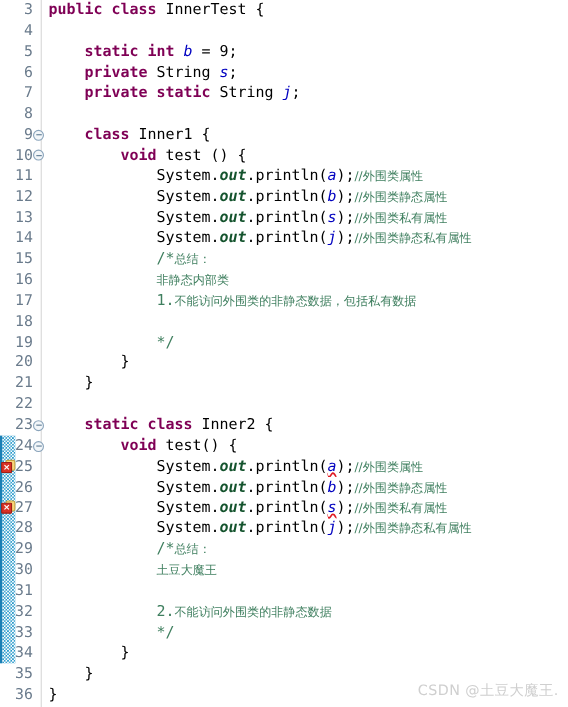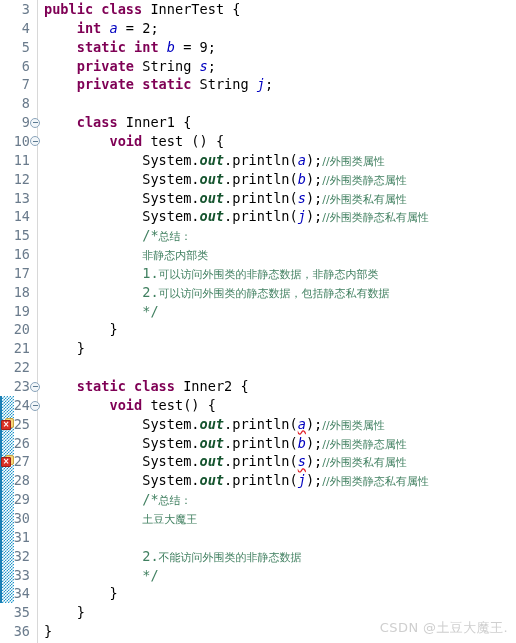--- a/index.html
+++ b/index.html
@@ -154,35 +154,35 @@
 <body>
 
 <div id="editor">
 
   <div class="gutter">
     <div class="changebar" style="top: 395.85px; height: 207.35px;"></div>
   </div>
 
   <div id="lines-host">
       <div class="line" style="top: 0px;"><div class="lnum">3</div><div class="code"><span class="kw">public</span><span class="plain"> </span><span class="kw">class</span><span class="plain"> InnerTest {</span></div></div>
-      <div class="line" style="top: 18.85px;"><div class="lnum">4</div><div class="code"><span class="plain">    </span><span class="kw">int</span><span class="plain"> </span><span class="fld">a</span><span class="plain"> = 2;</span></div></div>
+      <div class="line" style="top: 18.85px;"><div class="lnum">4</div></div>
       <div class="line" style="top: 37.7px;"><div class="lnum">5</div><div class="code"><span class="plain">    </span><span class="kw">static int</span><span class="plain"> </span><span class="fld">b</span><span class="plain"> = 9;</span></div></div>
       <div class="line" style="top: 56.55px;"><div class="lnum">6</div><div class="code"><span class="plain">    </span><span class="kw">private</span><span class="plain"> String </span><span class="fld">s</span><span class="plain">;</span></div></div>
       <div class="line" style="top: 75.4px;"><div class="lnum">7</div><div class="code"><span class="plain">    </span><span class="kw">private static</span><span class="plain"> String </span><span class="fld">j</span><span class="plain">;</span></div></div>
       <div class="line" style="top: 94.25px;"><div class="lnum">8</div><div class="code"></div></div>
       <div class="line" style="top: 113.1px;"><div class="lnum">9</div><div class="fold"></div><div class="code"><span class="plain">    </span><span class="kw">class</span><span class="plain"> Inner1 {</span></div></div>
       <div class="line" style="top: 131.95px;"><div class="lnum">10</div><div class="fold"></div><div class="code"><span class="plain">        </span><span class="kw">void</span><span class="plain"> test () {</span></div></div>
       <div class="line" style="top: 150.8px;"><div class="lnum">11</div><div class="code"><span class="plain">            System.</span><span class="sfld">out</span><span class="plain">.println(</span><span class="fld">a</span><span class="plain">);</span><span class="cmt cjk">//外围类属性</span></div></div>
       <div class="line" style="top: 169.65px;"><div class="lnum">12</div><div class="code"><span class="plain">            System.</span><span class="sfld">out</span><span class="plain">.println(</span><span class="fld">b</span><span class="plain">);</span><span class="cmt cjk">//外围类静态属性</span></div></div>
       <div class="line" style="top: 188.5px;"><div class="lnum">13</div><div class="code"><span class="plain">            System.</span><span class="sfld">out</span><span class="plain">.println(</span><span class="fld">s</span><span class="plain">);</span><span class="cmt cjk">//外围类私有属性</span></div></div>
       <div class="line" style="top: 207.35px;"><div class="lnum">14</div><div class="code"><span class="plain">            System.</span><span class="sfld">out</span><span class="plain">.println(</span><span class="fld">j</span><span class="plain">);</span><span class="cmt cjk">//外围类静态私有属性</span></div></div>
       <div class="line" style="top: 226.2px;"><div class="lnum">15</div><div class="code"><span class="cmt">            /*</span><span class="cmt cjk">总结：</span></div></div>
       <div class="line" style="top: 245.05px;"><div class="lnum">16</div><div class="code"><span class="plain">            </span><span class="cmt cjk">非静态内部类</span></div></div>
-      <div class="line" style="top: 263.9px;"><div class="lnum">17</div><div class="code"><span class="plain">            </span><span class="cmt">1.</span><span class="cmt cjk">可以访问外围类的非静态数据，非静态内部类</span></div></div>
-      <div class="line" style="top: 282.75px;"><div class="lnum">18</div><div class="code"><span class="plain">            </span><span class="cmt">2.</span><span class="cmt cjk">可以访问外围类的静态数据，包括静态私有数据</span></div></div>
+      <div class="line" style="top: 263.9px;"><div class="lnum">17</div><div class="code"><span class="plain">            </span><span class="cmt">1.</span><span class="cmt cjk">不能访问外围类的非静态数据，包括私有数据</span></div></div>
+      <div class="line" style="top: 282.75px;"><div class="lnum">18</div></div>
       <div class="line" style="top: 301.6px;"><div class="lnum">19</div><div class="code"><span class="cmt">            */</span></div></div>
       <div class="line" style="top: 320.45px;"><div class="lnum">20</div><div class="code"><span class="plain">        }</span></div></div>
       <div class="line" style="top: 339.3px;"><div class="lnum">21</div><div class="code"><span class="plain">    }</span></div></div>
       <div class="line" style="top: 358.15px;"><div class="lnum">22</div><div class="code"></div></div>
       <div class="line" style="top: 377px;"><div class="lnum">23</div><div class="fold"></div><div class="code"><span class="plain">    </span><span class="kw">static class</span><span class="plain"> Inner2 {</span></div></div>
       <div class="line" style="top: 396px;"><div class="lnum">24</div><div class="fold"></div><div class="code"><span class="plain">        </span><span class="kw">void</span><span class="plain"> test() {</span></div></div>
       <div class="line" style="top: 414.7px;"><div class="lnum">25</div><div class="errmark"><div class="bulb"></div><div class="xbox">×</div></div><div class="code"><span class="plain">            System.</span><span class="sfld">out</span><span class="plain">.println(</span><span class="fld err">a</span><span class="plain">);</span><span class="cmt cjk">//外围类属性</span></div></div>
       <div class="line" style="top: 433.55px;"><div class="lnum">26</div><div class="code"><span class="plain">            System.</span><span class="sfld">out</span><span class="plain">.println(</span><span class="fld">b</span><span class="plain">);</span><span class="cmt cjk">//外围类静态属性</span></div></div>
       <div class="line" style="top: 452.4px;"><div class="lnum">27</div><div class="errmark"><div class="bulb"></div><div class="xbox">×</div></div><div class="code"><span class="plain">            System.</span><span class="sfld">out</span><span class="plain">.println(</span><span class="fld err">s</span><span class="plain">);</span><span class="cmt cjk">//外围类私有属性</span></div></div>
       <div class="line" style="top: 471.25px;"><div class="lnum">28</div><div class="code"><span class="plain">            System.</span><span class="sfld">out</span><span class="plain">.println(</span><span class="fld">j</span><span class="plain">);</span><span class="cmt cjk">//外围类静态私有属性</span></div></div>

